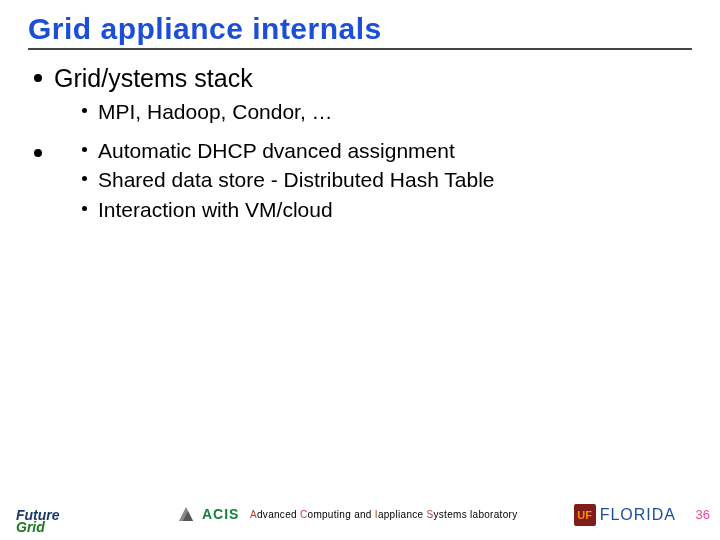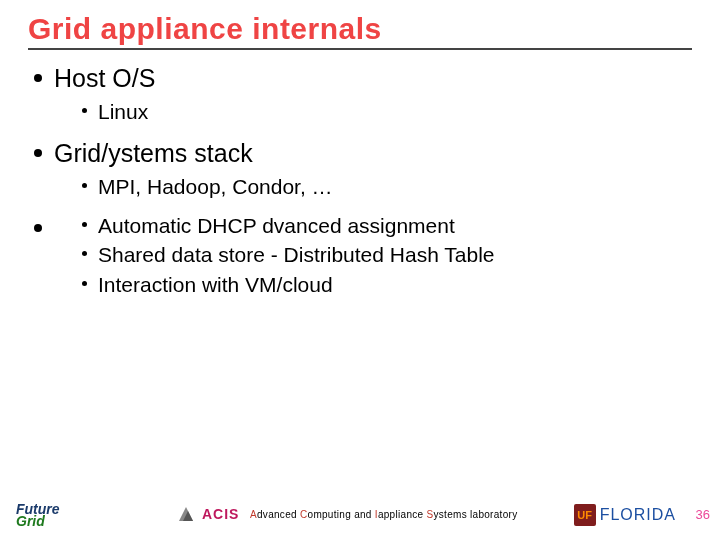--- a/index.html
+++ b/index.html
@@ -16,21 +16,21 @@
   .slide {
     width: 720px;
     height: 540px;
     box-sizing: border-box;
     padding: 12px 28px 0 28px;
     position: relative;
   }
   .title {
     font-weight: 700;
     font-size: 30px;
-    color: #ef4444;
+    color: #1d4ed8;
     letter-spacing: 0.5px;
     margin: 0 0 2px 0;
   }
   .rule {
     border-top: 2px solid #444;
     margin: 0 0 10px 0;
     width: 100%;
   }
   ul.lvl1 {
     list-style: none;
@@ -81,21 +81,21 @@
   .footer {
     position: absolute;
     left: 0;
     right: 0;
     bottom: 6px;
     height: 44px;
   }
   .fg-logo {
     position: absolute;
     left: 16px;
-    bottom: 6px;
+    bottom: 0;
     text-align: left;
     line-height: 1;
   }
   .fg-logo .w1 {
     font-style: italic;
     font-weight: 700;
     font-size: 14px;
     color: #1a3a6a;
     display: block;
   }
@@ -112,21 +112,21 @@
     left: 176px;
     bottom: 10px;
     display: flex;
     align-items: center;
     gap: 6px;
   }
   .acis .mark svg { display: block; }
   .acis .label {
     font-weight: 700;
     font-size: 14px;
-    color: #be185d;
+    color: #15803d;
     letter-spacing: 1px;
   }
   .lab {
     position: absolute;
     left: 250px;
     bottom: 14px;
     font-size: 10px;
     letter-spacing: 0.3px;
     color: #000;
   }
@@ -167,26 +167,20 @@
   }
 </style>
 </head>
 <body>
 
 <div class="slide">
   <h1 class="title">Grid appliance internals</h1>
   <div class="rule"></div>
 
   <ul class="lvl1">
-    <li>
-      <span>Host O/S</span>
-      <ul class="lvl2">
-        <li>Linux</li>
-      </ul>
-    </li>
     <li>
       <span>Grid/ystems stack</span>
       <ul class="lvl2">
         <li>MPI, Hadoop, Condor, …</li>
       </ul>
     </li>
     <li>
       <ul class="lvl2">
         <li>Automatic DHCP dvanced assignment</li>
         <li>Shared data store - Distributed Hash Table</li>

